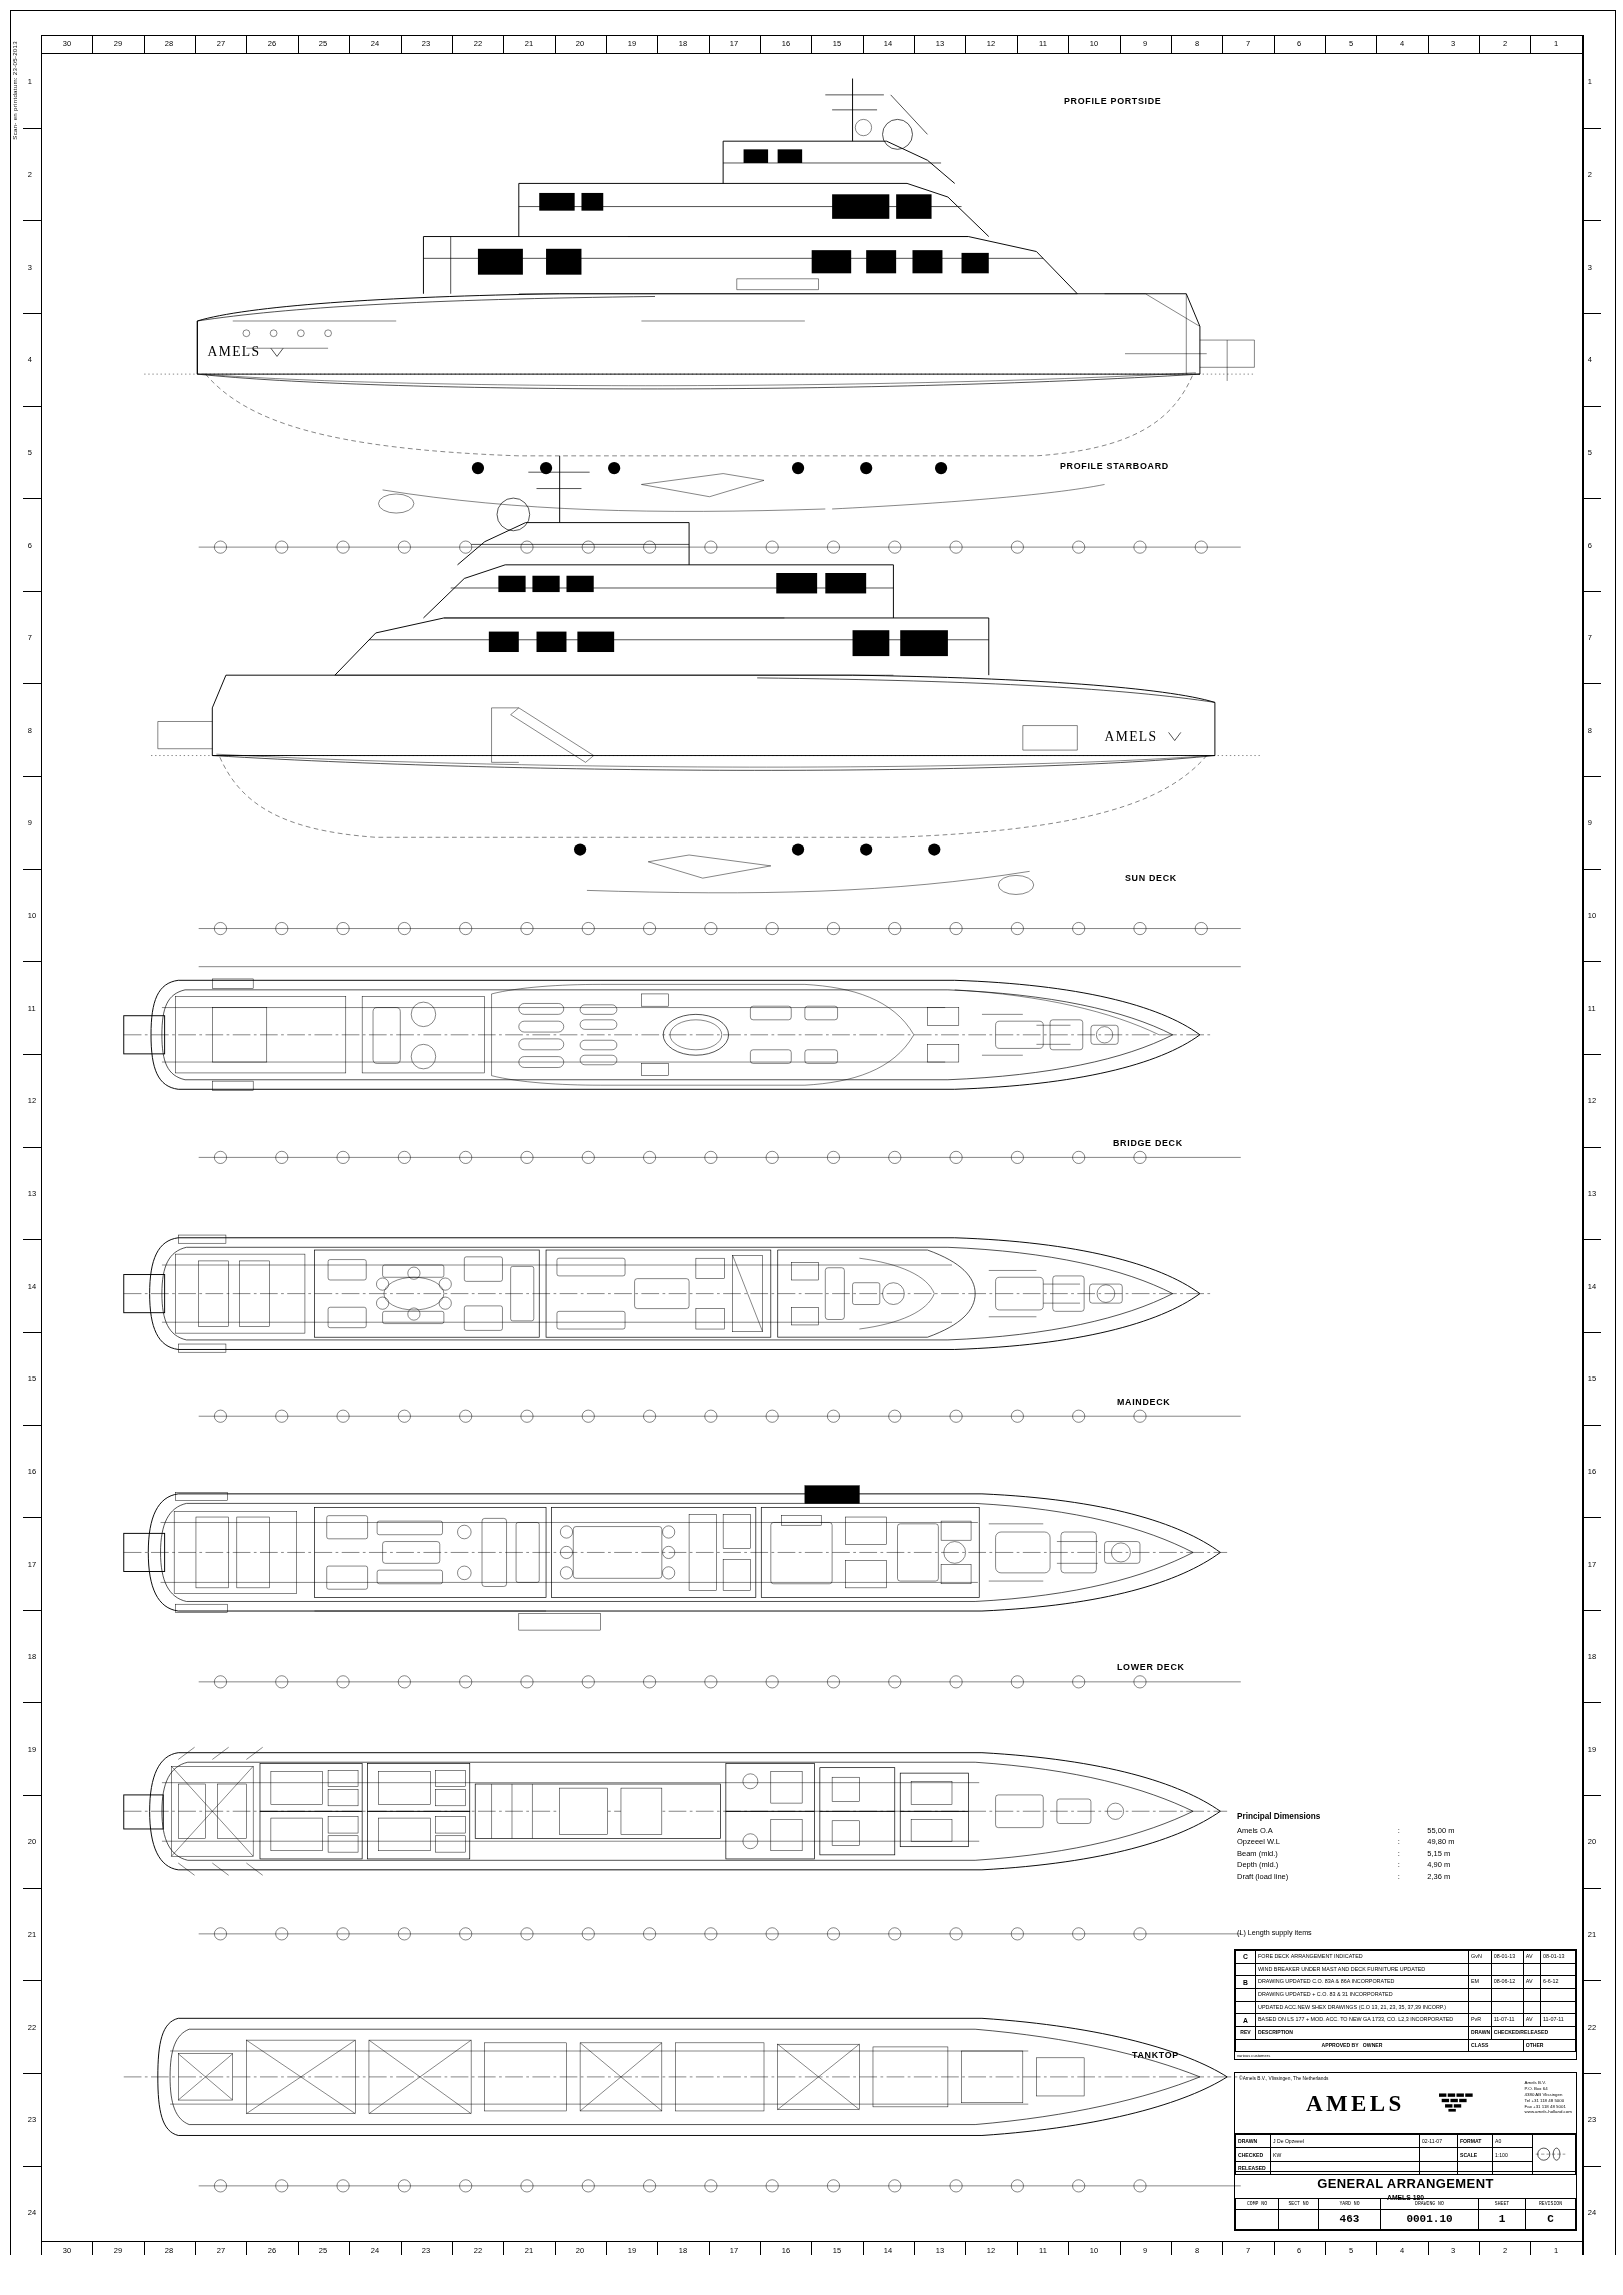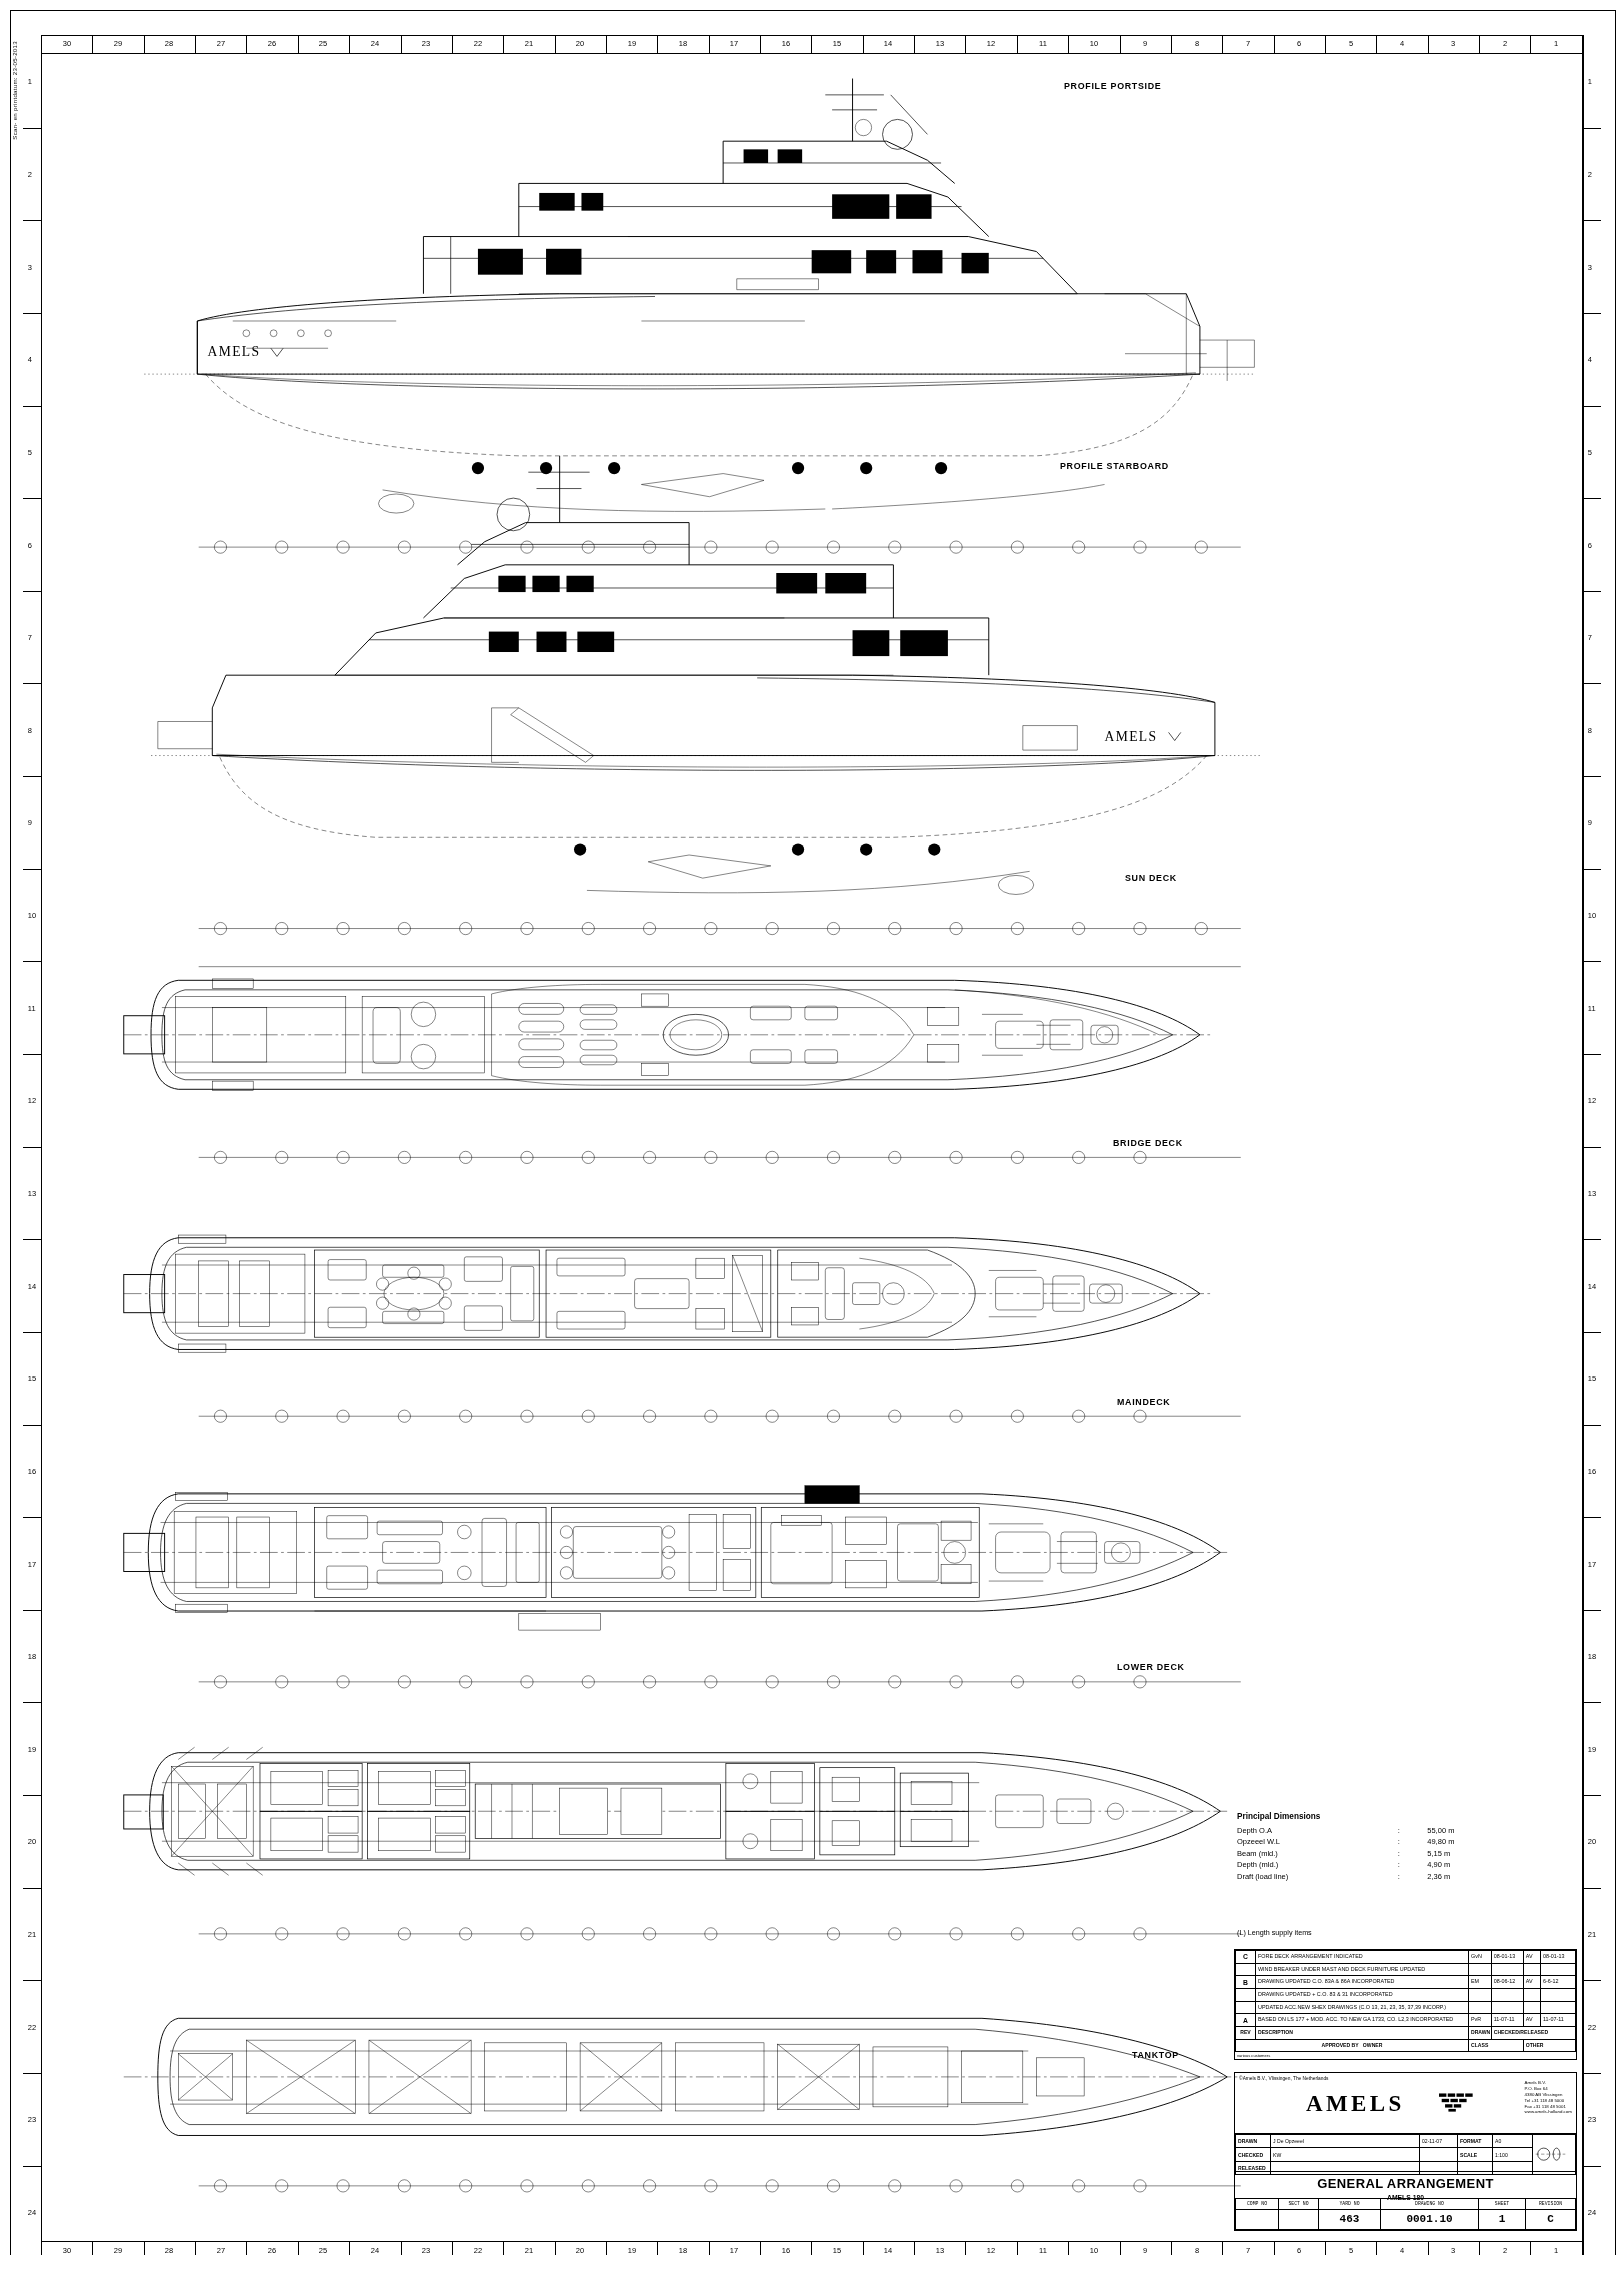--- a/index.html
+++ b/index.html
@@ -308,21 +308,21 @@
       <span class="tick" style="top: 1992px;">22</span>
       <div class="hsep" style="top: 2038px;"></div>
       <span class="tick" style="top: 2084px;">23</span>
       <div class="hsep" style="top: 2131px;"></div>
       <span class="tick" style="top: 2177px;">24</span>
       <div class="hsep" style="top: 2223px;"></div>
     </div>
 
   <div id="draw">
 
-    <div class="view-label" style="left:1022px;top:27px;">PROFILE PORTSIDE</div>
+    <div class="view-label" style="left:1022px;top:42px;">PROFILE PORTSIDE</div>
     <div class="view-label" style="left:1018px;top:407px;">PROFILE STARBOARD</div>
     <div class="view-label" style="left:1083px;top:819px;">SUN DECK</div>
     <div class="view-label" style="left:1071px;top:1084px;">BRIDGE DECK</div>
     <div class="view-label" style="left:1075px;top:1343px;">MAINDECK</div>
     <div class="view-label" style="left:1075px;top:1608px;">LOWER DECK</div>
     <div class="view-label" style="left:1090px;top:1996px;">TANKTOP</div>
 
     <svg width="1538" height="2185" viewBox="0 0 2258 3208">
       <defs>
         <pattern id="teak" width="6" height="6" patternUnits="userSpaceOnUse">
@@ -880,21 +880,21 @@
           <circle class="ln hair" cx="1612" cy="3130" r="9" fill="#fff"></circle>
       </g>
     </svg>
   </div>
 
   <div id="dims">
     <div class="h">Principal Dimensions</div>
     <table>
       <tbody>
         <tr>
-          <td>Depth O.A</td>
+          <td>Amels O.A</td>
           <td class="c">:</td>
           <td class="v">55,00 m</td>
         </tr>
         <tr>
           <td>Opzeeel W.L</td>
           <td class="c">:</td>
           <td class="v">49,80 m</td>
         </tr>
         <tr>
           <td>Beam (mld.)</td>

